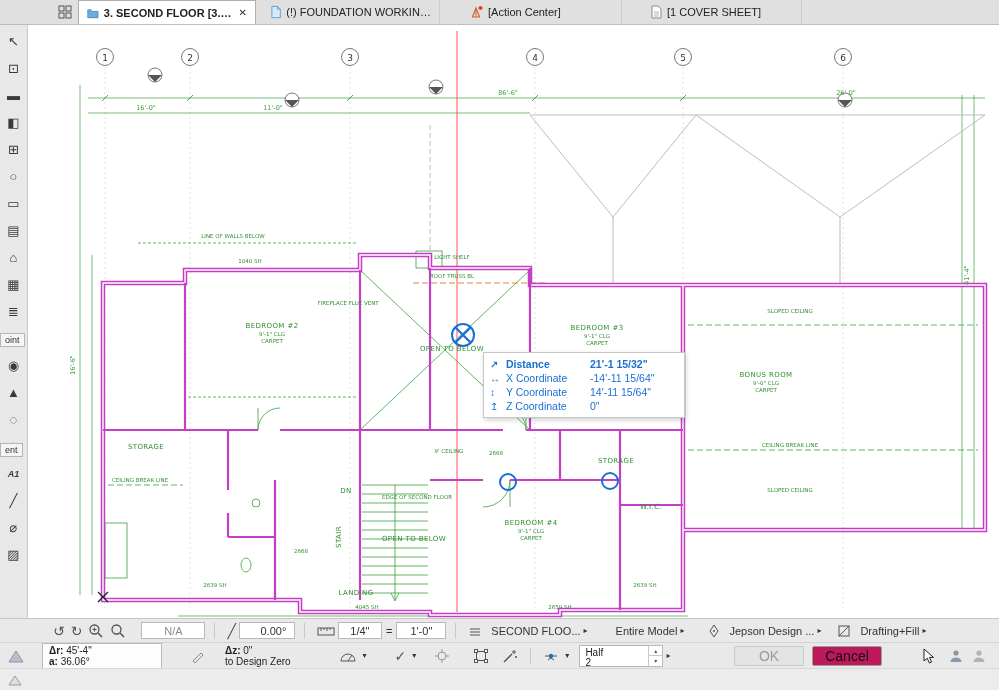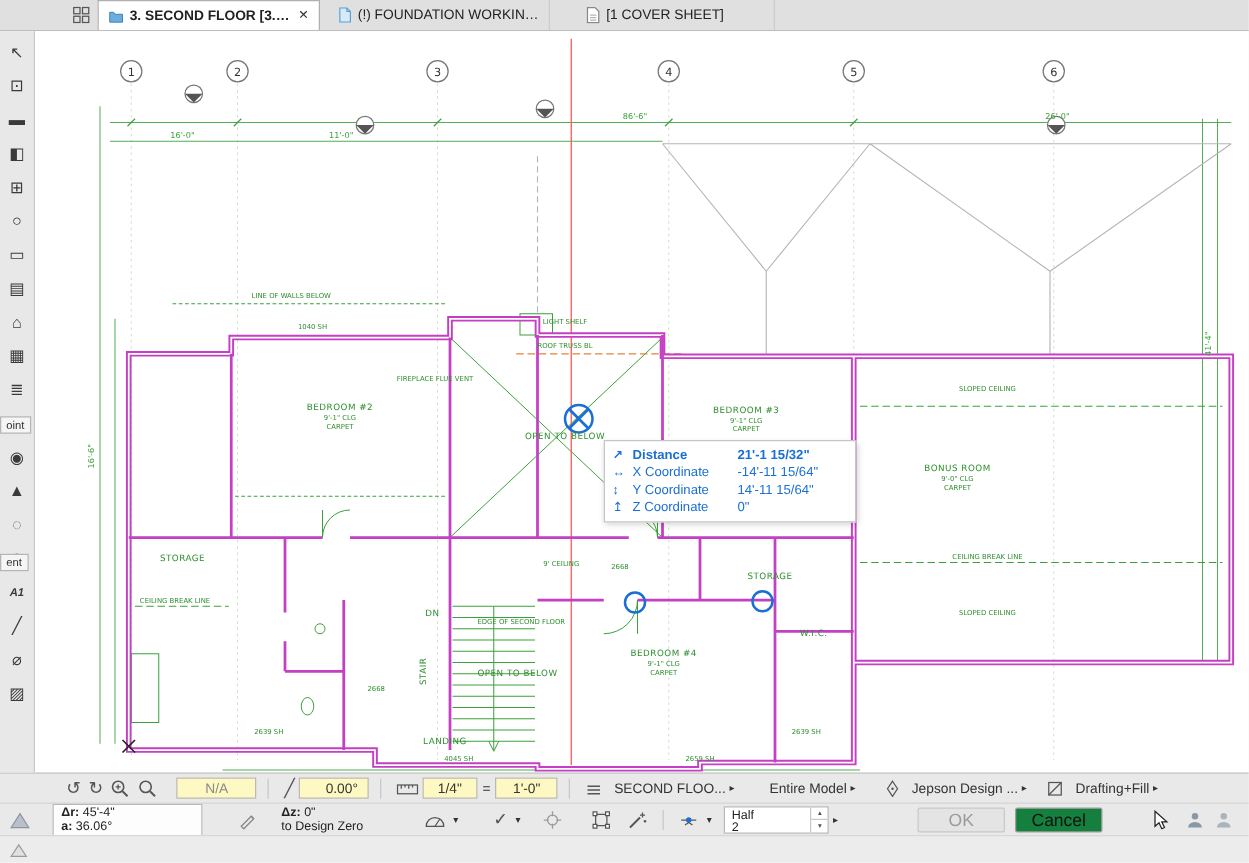--- a/index.html
+++ b/index.html
@@ -55,42 +55,42 @@
   
   .bar1{position:absolute;left:0;right:0;bottom:48px;height:24px;background:#e9e9e9;
         border-top:1px solid #c6c6c6;display:flex;align-items:center;font-size:11px;color:#333;
         padding-left:50px;box-sizing:border-box;}
   .bar2{position:absolute;left:0;right:0;bottom:22px;height:26px;background:#e9e9e9;
         border-top:1px solid #d4d4d4;display:flex;align-items:center;font-size:10px;color:#222;
         padding:0 10px 0 4px;box-sizing:border-box;}
   .strip{position:absolute;left:0;right:0;bottom:0;height:22px;background:#ececec;
          border-top:1px solid #d8d8d8;display:flex;align-items:center;padding-left:4px;box-sizing:border-box;}
 
-  .box{background:#fef9c3;border:1px solid #b9b9b9;height:17px;display:flex;align-items:center;
+  .box{background:#ffffff;border:1px solid #b9b9b9;height:17px;display:flex;align-items:center;
        justify-content:center;padding:0 6px;box-sizing:border-box;}
   .icon{color:#555;font-size:14px;margin:0 3px;display:flex;align-items:center;flex:none;}
   .caret{font-size:8px;color:#333;margin-left:3px;}
   .sep{width:1px;height:16px;background:#c8c8c8;margin:0 9px;flex:none;}
   .sel{display:flex;align-items:center;margin-left:6px;}
 
   .stack{display:flex;flex-direction:column;justify-content:center;line-height:11px;}
   .coordbox{background:#fdfdfd;border:1px solid #b9b9b9;padding:1px 6px;width:120px;
             box-sizing:border-box;margin-left:14px;}
   .dzblock{margin-left:16px;}
   .half{display:flex;align-items:stretch;border:1px solid #b9b9b9;background:#fff;height:22px;
         box-sizing:border-box;margin-left:10px;}
   .half .stack{width:58px;padding:12px 5px;line-height:10px;}
   .spinner{display:flex;flex-direction:column;width:13px;border-left:1px solid #c9c9c9;}
   .spinner span{flex:1;display:flex;align-items:center;justify-content:center;font-size:6px;color:#555;}
   .spinner span:first-child{border-bottom:1px solid #c9c9c9;}
 
   .btn{height:20px;width:70px;display:flex;align-items:center;justify-content:center;
        font-size:14px;border-radius:2px;box-sizing:border-box;flex:none;}
   .btn.ok{background:#e4e4e4;border:1px solid #c9c9c9;color:#9b9b9b;margin-left:auto;}
-  .btn.cancel{background:#15803d;border:1px solid #9e9e9e;color:#111;margin-left:8px;}
+  .btn.cancel{background:#be185d;border:1px solid #9e9e9e;color:#111;margin-left:8px;}
 </style>
 </head>
 <body>
 
 <div class="app">
 
   <div class="tabbar">
     <div class="tab-overview">
       <svg width="14" height="14">
         <rect x="1" y="1" width="5" height="5" fill="none" stroke="#555"></rect>
@@ -105,20 +105,28 @@
       </svg>
       <span class="tab-label">3. SECOND FLOOR [3. TOP O...</span>
       <span class="tab-close">✕</span>
     </div>
     <div class="tab t2">
       <svg width="12" height="14" viewBox="0 0 12 14">
         <path d="M2,1 H8 L11,4 V13 H2 Z" fill="#d6eaf8" stroke="#5a9fd4"></path>
         <path d="M8,1 V4 H11" fill="none" stroke="#5a9fd4"></path>
       </svg>
       <span class="tab-label">(!) FOUNDATION WORKING ...</span>
+    </div>
+    <div class="tab t4">
+      <svg width="13" height="14" viewBox="0 0 13 14">
+        <path d="M6,3 L9.5,12 H2.5 Z" fill="none" stroke="#d9622b" stroke-width="1.2"></path>
+        <path d="M6,3 V12" stroke="#d9622b"></path>
+        <circle cx="10.5" cy="3" r="2" fill="#e03c31"></circle>
+      </svg>
+      <span class="tab-label">[Action Center]</span>
     </div>
     <div class="tab t5">
       <svg width="12" height="14" viewBox="0 0 12 14">
         <path d="M2,1 H8 L11,4 V13 H2 Z" fill="#fff" stroke="#888"></path>
         <path d="M4,7 H9 M4,9 H9 M4,11 H9" stroke="#b5b5b5"></path>
       </svg>
       <span class="tab-label">[1 COVER SHEET]</span>
     </div>
   </div>
 

